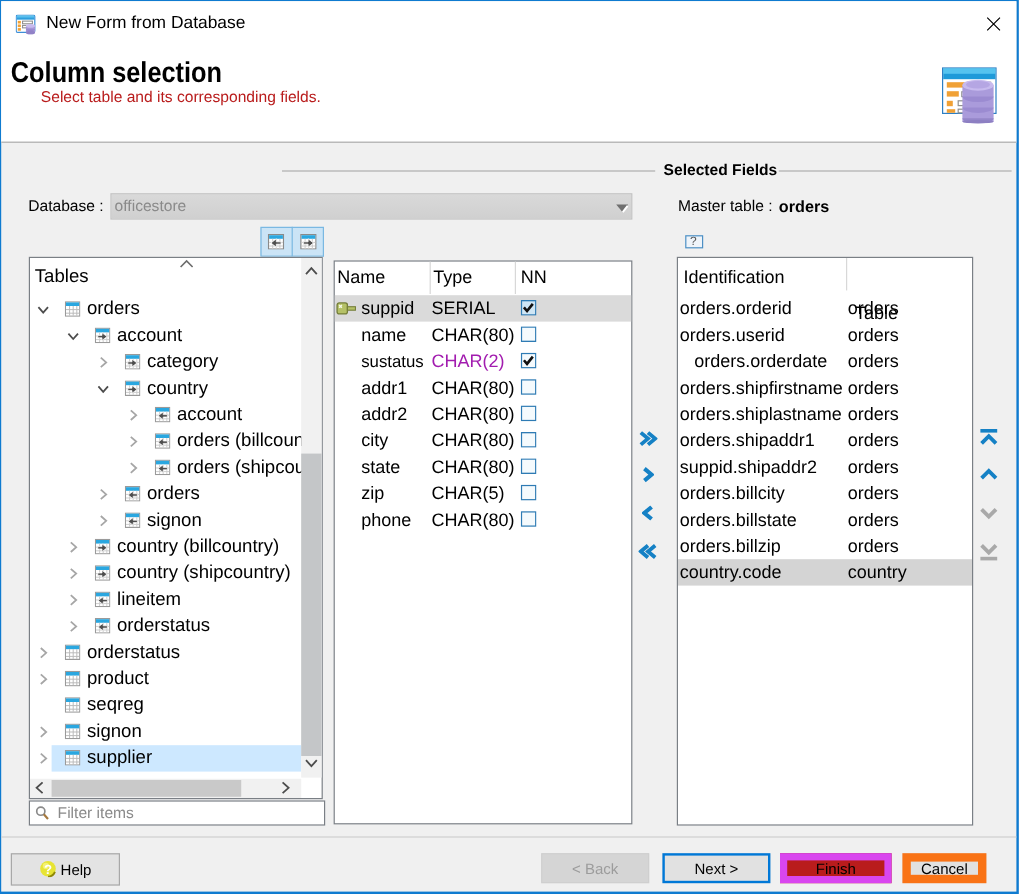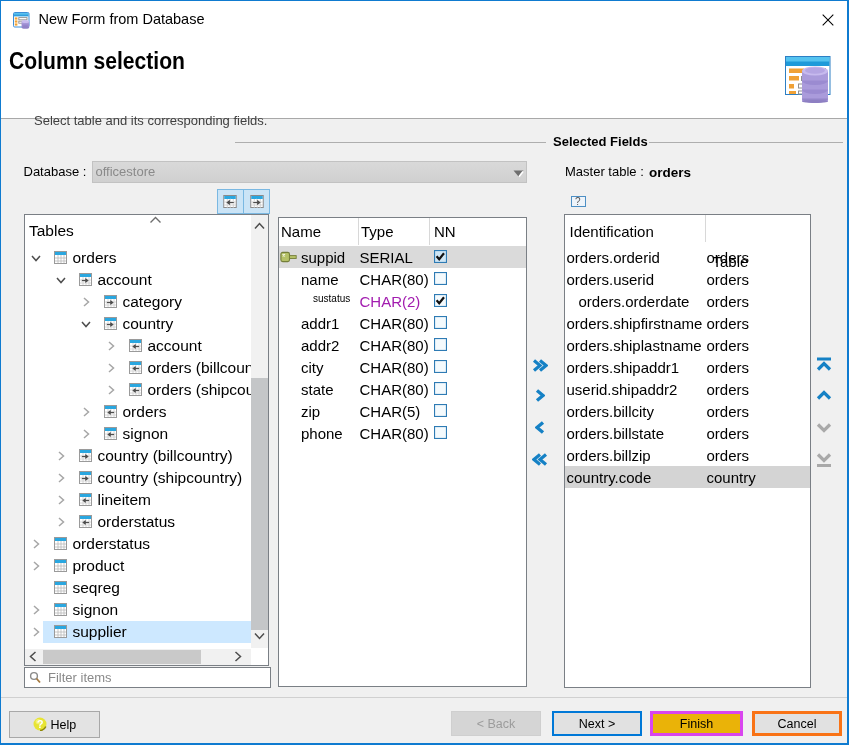--- a/index.html
+++ b/index.html
@@ -29,21 +29,21 @@
 <path d="M8.6 12.4 a3.8 1.5 0 0 0 7.6 0" fill="#9686cc"></path>
 <ellipse cx="12.4" cy="15.2" rx="3.8" ry="1.5" fill="#9182c7"></ellipse>
 <ellipse cx="12.4" cy="9.6" rx="3.8" ry="1.5" fill="#c8bbee"></ellipse>
 </g>
 </svg>
     <div class="t" style="left:37.5px;top:10px;font-size:14.5px;font-weight:normal;color:#000;">New Form from Database</div>
 <svg class="abs" style="left:821px;top:13px" width="12" height="12" viewBox="0 0 14 14">
 <path d="M0.8 0.8 L13.2 13.2 M13.2 0.8 L0.8 13.2" stroke="#000" stroke-width="1.2"></path>
     </svg>
     <div class="t" style="left:8px;top:46px;font-size:24px;font-weight:bold;color:#000;transform:scaleX(0.88);transform-origin:0 0;">Column selection</div>
-<div class="t" style="left:33px;top:73px;font-size:13px;font-weight:normal;color:#404040;margin-top:40px;">Select table and its corresponding fields.</div>
+<div class="t" style="left:33px;top:73px;font-size:13px;font-weight:normal;color:#b91c1c;">Select table and its corresponding fields.</div>
 <svg class="abs" style="left:784px;top:55px" width="46" height="47" viewBox="0 0 46 47">
 <rect x="0.5" y="0.5" width="44.5" height="38" fill="#fff" stroke="#2d7fc4"></rect>
 <rect x="1" y="1" width="43.5" height="9" fill="#1e9ad9"></rect>
 <rect x="1" y="1" width="43.5" height="4.5" fill="#55c3ef"></rect>
 <g fill="#f0a136">
 <rect x="4" y="12.5" width="15" height="4.5"></rect>
         <rect x="4" y="20" width="10" height="4.5"></rect>
 <rect x="4" y="28" width="5" height="4.5"></rect>
         <rect x="4" y="35" width="7" height="3"></rect>
 </g>
@@ -424,21 +424,21 @@
 <div class="t" style="left:358.5px;top:247.5px;font-size:15px;font-weight:normal;color:#000;">SERIAL</div>
 <svg class="abs" style="left:433px;top:249px" width="13" height="13" viewBox="0 0 13 13">
 <rect x="0.5" y="0.5" width="12" height="12" fill="#cfe6f5" stroke="#2e7bb4" stroke-width="1.2"></rect>
       <path d="M2.6 6.2 L5.2 9.2 L10 3.2" fill="none" stroke="#111" stroke-width="2.2"></path>
     </svg>
     <div class="t" style="left:300px;top:269.5px;font-size:15px;font-weight:normal;color:#000;">name</div>
 <div class="t" style="left:358.5px;top:269.5px;font-size:15px;font-weight:normal;color:#000;">CHAR(80)</div>
 <svg class="abs" style="left:433px;top:271px" width="13" height="13" viewBox="0 0 13 13">
 <rect x="0.5" y="0.5" width="12" height="12" fill="#f4fafd" stroke="#2e7bb4" stroke-width="1.2"></rect>
     </svg>
-    <div class="t" style="left:312px;top:291.5px;font-size:10px;font-weight:normal;color:#000;">sustatus</div>
+    <div class="t" style="left:300px;top:291.5px;font-size:14px;font-weight:normal;color:#000;">sustatus</div>
 <div class="t" style="left:358.5px;top:291.5px;font-size:15px;font-weight:normal;color:#a21caf;">CHAR(2)</div>
 <svg class="abs" style="left:433px;top:293px" width="13" height="13" viewBox="0 0 13 13">
 <rect x="0.5" y="0.5" width="12" height="12" fill="#f4fafd" stroke="#2e7bb4" stroke-width="1.2"></rect>
       <path d="M2.6 6.2 L5.2 9.2 L10 3.2" fill="none" stroke="#111" stroke-width="2.2"></path>
     </svg>
     <div class="t" style="left:300px;top:313.5px;font-size:15px;font-weight:normal;color:#000;">addr1</div>
 <div class="t" style="left:358.5px;top:313.5px;font-size:15px;font-weight:normal;color:#000;">CHAR(80)</div>
 <svg class="abs" style="left:433px;top:315px" width="13" height="13" viewBox="0 0 13 13">
 <rect x="0.5" y="0.5" width="12" height="12" fill="#f4fafd" stroke="#2e7bb4" stroke-width="1.2"></rect>
     </svg>
@@ -492,21 +492,21 @@
 <div class="t" style="left:565.5px;top:269.5px;font-size:15px;font-weight:normal;color:#000;">orders.userid</div>
 <div class="t" style="left:705.5px;top:269.5px;font-size:15px;font-weight:normal;color:#000;">orders</div>
 <div class="t" style="left:565.5px;top:291.5px;font-size:15px;font-weight:normal;color:#000;margin-left:12px;">orders.orderdate</div>
 <div class="t" style="left:705.5px;top:291.5px;font-size:15px;font-weight:normal;color:#000;">orders</div>
 <div class="t" style="left:565.5px;top:313.5px;font-size:15px;font-weight:normal;color:#000;">orders.shipfirstname</div>
 <div class="t" style="left:705.5px;top:313.5px;font-size:15px;font-weight:normal;color:#000;">orders</div>
 <div class="t" style="left:565.5px;top:335.5px;font-size:15px;font-weight:normal;color:#000;">orders.shiplastname</div>
 <div class="t" style="left:705.5px;top:335.5px;font-size:15px;font-weight:normal;color:#000;">orders</div>
 <div class="t" style="left:565.5px;top:357.5px;font-size:15px;font-weight:normal;color:#000;">orders.shipaddr1</div>
 <div class="t" style="left:705.5px;top:357.5px;font-size:15px;font-weight:normal;color:#000;">orders</div>
-<div class="t" style="left:565.5px;top:379.5px;font-size:15px;font-weight:normal;color:#000;">userid.shipaddr2</div>
+<div class="t" style="left:565.5px;top:379.5px;font-size:15px;font-weight:normal;color:#000;">suppid.shipaddr2</div>
 <div class="t" style="left:705.5px;top:379.5px;font-size:15px;font-weight:normal;color:#000;">orders</div>
 <div class="t" style="left:565.5px;top:401.5px;font-size:15px;font-weight:normal;color:#000;">orders.billcity</div>
 <div class="t" style="left:705.5px;top:401.5px;font-size:15px;font-weight:normal;color:#000;">orders</div>
 <div class="t" style="left:565.5px;top:423.5px;font-size:15px;font-weight:normal;color:#000;">orders.billstate</div>
 <div class="t" style="left:705.5px;top:423.5px;font-size:15px;font-weight:normal;color:#000;">orders</div>
 <div class="t" style="left:565.5px;top:445.5px;font-size:15px;font-weight:normal;color:#000;">orders.billzip</div>
 <div class="t" style="left:705.5px;top:445.5px;font-size:15px;font-weight:normal;color:#000;">orders</div>
 <div class="abs" style="left:564px;top:465px;width:245px;height:22px;background:#d4d4d4"></div>
     <div class="t" style="left:565.5px;top:467.5px;font-size:15px;font-weight:normal;color:#000;">country.code</div>
 <div class="t" style="left:705.5px;top:467.5px;font-size:15px;font-weight:normal;color:#000;">country</div>
@@ -528,14 +528,14 @@
     <div class="abs" style="left:8px;top:710px;width:91px;height:27px;background:#e3e3e3;border:1px solid #a8a8a8"></div>
     <svg class="abs" style="left:31.5px;top:715.5px" width="14" height="14" viewBox="0 0 14 14">
 <circle cx="7" cy="7" r="6.5" fill="#e7e434"></circle>
 <path d="M12.8 9.5 a6.5 6.5 0 0 1 -5.8 4 " fill="none" stroke="#8f8806" stroke-width="1.6"></path>
 <circle cx="5.2" cy="4.6" r="2.6" fill="#f4f278" opacity="0.9"></circle>
 <text x="7" y="11" font-size="11" font-weight="bold" fill="#fff" text-anchor="middle" font-family="Liberation Sans">?</text>
     </svg>
     <div class="t" style="left:49.5px;top:717px;font-size:12.5px;font-weight:normal;color:#000;">Help</div>
 <div class="btn" style="left:450px;top:710px;width:90px;height:25px;background:#d5d5d5;border:1px solid #cfcfcf;color:#9c9c9c">&lt; Back</div>
     <div class="btn" style="left:551px;top:710px;width:90px;height:25px;background:#e1e1e1;border:2px solid #0078d7">Next &gt;</div>
-    <div class="btn" style="left:649px;top:710px;width:93px;height:25px;background:#eab308;border:3px solid #d946ef">Finish</div>
-    <div class="btn" style="left:751px;top:710px;width:90px;height:25px;background:#e1e1e1;border:3px solid #f97316">Cancel</div>
+    <div class="btn" style="left:649px;top:710px;width:93px;height:25px;background:#b91c1c;border:6px solid #d946ef">Finish</div>
+    <div class="btn" style="left:751px;top:710px;width:70px;height:25px;background:#e1e1e1;border:7px solid #f97316">Cancel</div>
   </div>
 </body></html>

